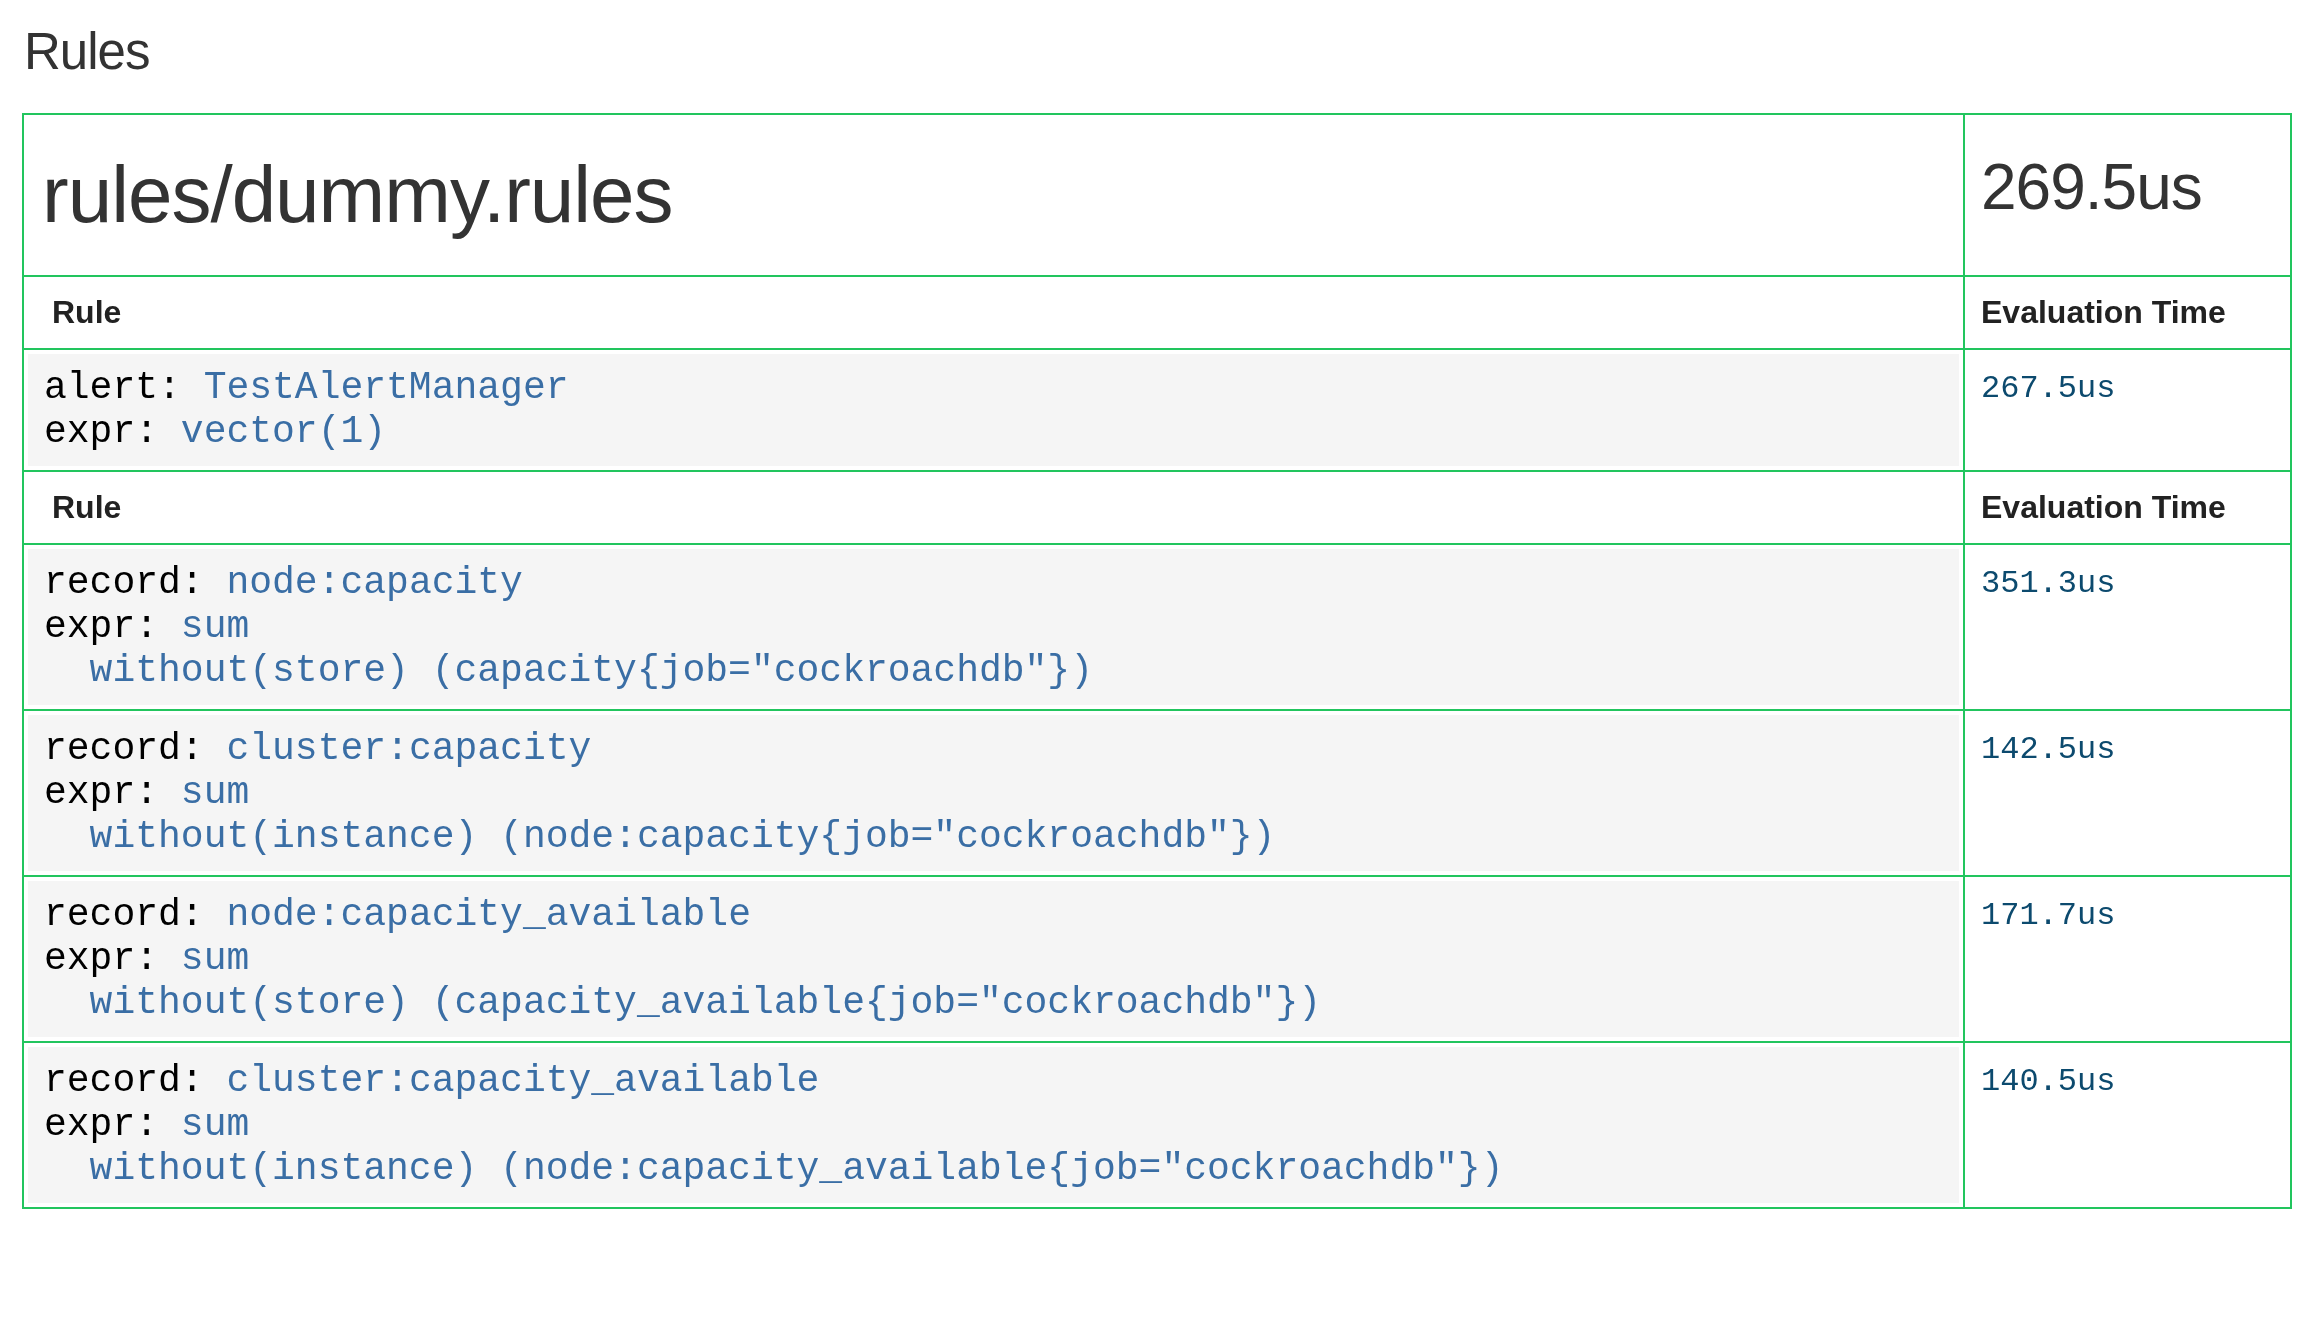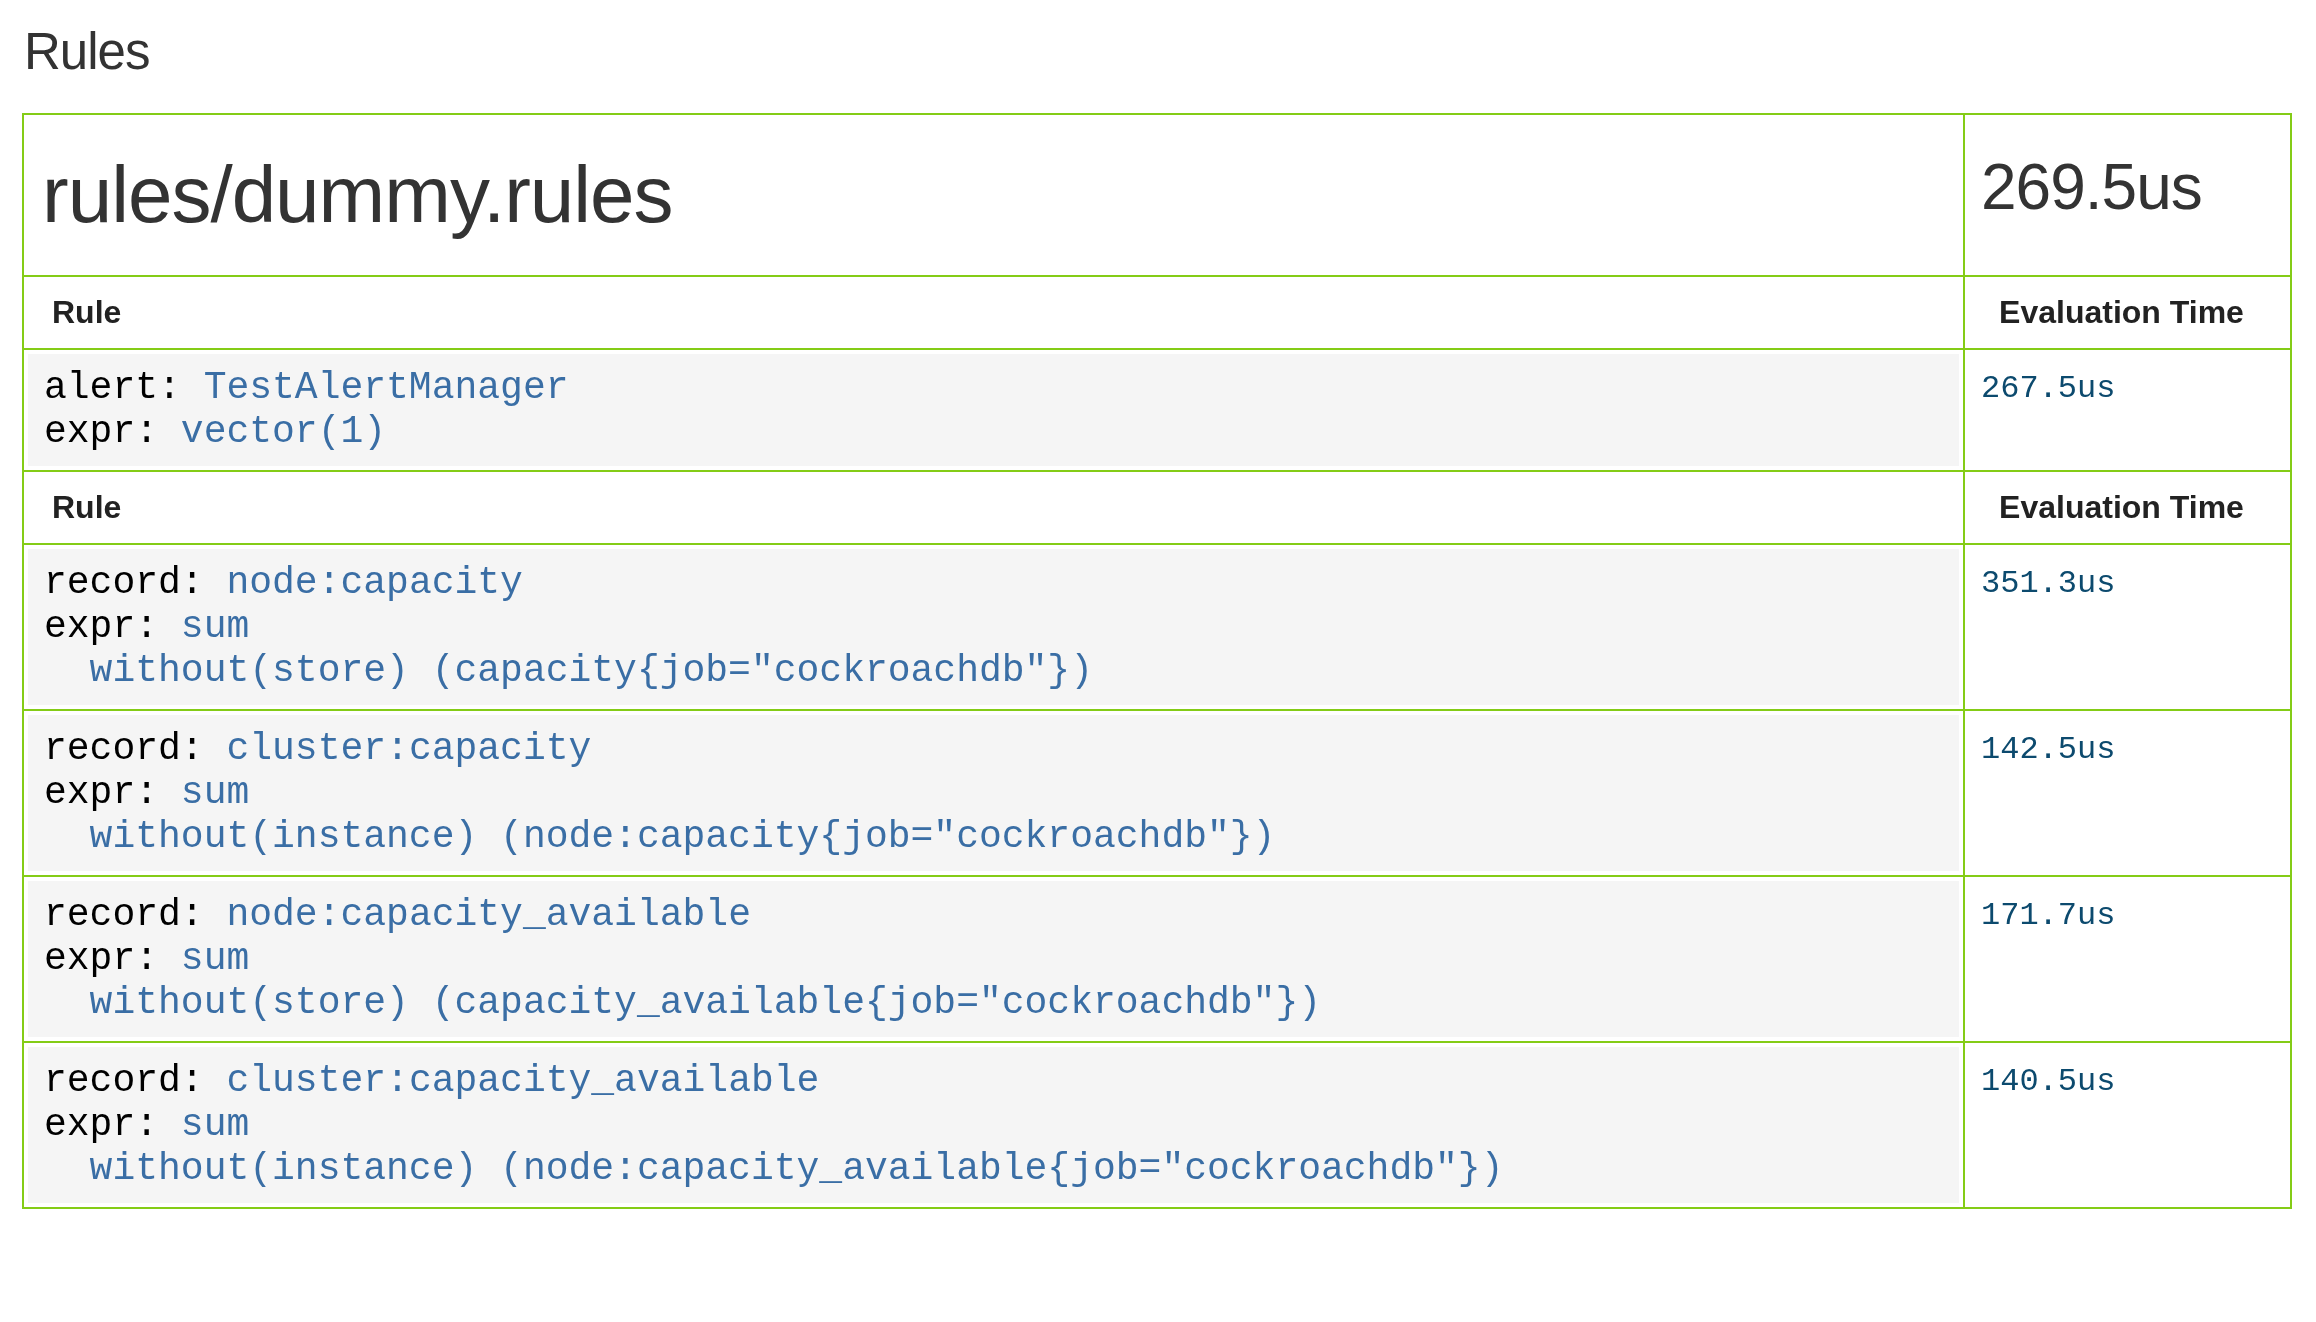--- a/index.html
+++ b/index.html
@@ -26,21 +26,21 @@
   .rules-table {
     width: 100%;
     border-collapse: collapse;
     table-layout: fixed;
     margin: 0;
   }
   .rules-table + .rules-table {
     margin-top: -2px;
   }
   .rules-table td {
-    border: 2px solid #84cc16;
+    border: 2px solid #22c55e;
   }
   col.c2 { width: 327px; }
 
   .group-name-cell {
     padding: 24px 18px;
     vertical-align: middle;
   }
   .group-title {
     font-size: 80px;
     font-weight: 500;
@@ -61,21 +61,21 @@
     color: #333333;
     white-space: nowrap;
   }
   .col-header {
     font-weight: bold;
     font-size: 32px;
     color: #222222;
     padding: 17px 28px;
     vertical-align: middle;
   }
-  .col-header.eval-head { padding-left: 16px; text-align: center; }
+  .col-header.eval-head { padding-left: 16px; }
 
   .rule-row td { vertical-align: top; }
   .rule-cell { padding: 4px; }
   .code {
     background: #f5f5f5;
     font-family: "Liberation Mono", "DejaVu Sans Mono", monospace;
     font-size: 38px;
     line-height: 44px;
     padding: 12px 16px;
     margin: 0;

